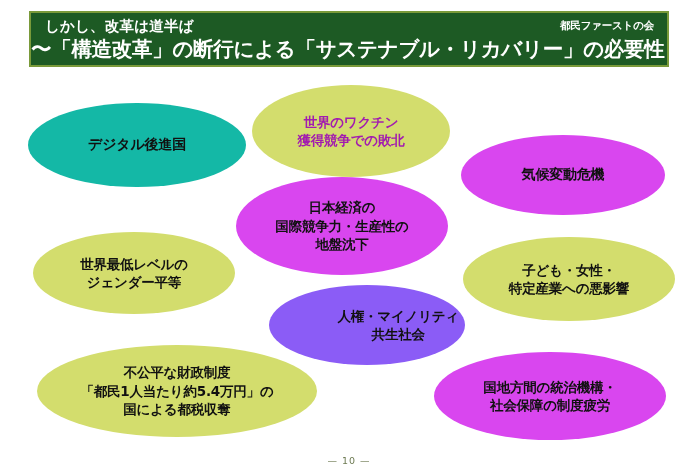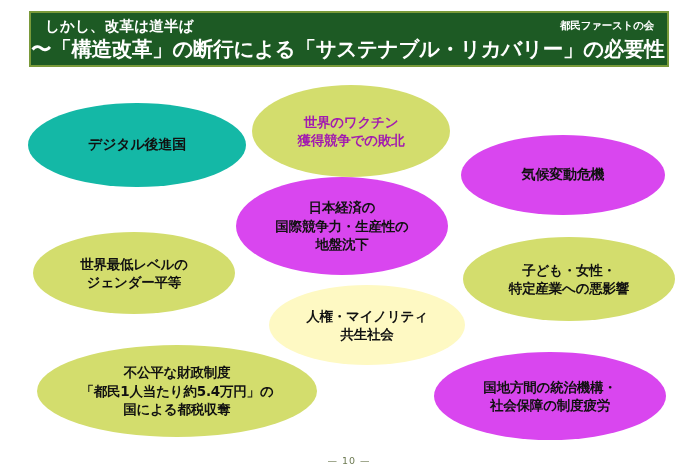--- a/index.html
+++ b/index.html
@@ -123,21 +123,21 @@
 地盤沈下</div>
       </div>
       <div class="bubble" style="left: 33px; top: 232px; width: 202px; height: 82px; background: rgb(211, 221, 109);">
         <div class="bubble-text" style="font-size: 13.5px; color: rgb(17, 17, 17);">世界最低レベルの
 ジェンダー平等</div>
       </div>
       <div class="bubble" style="left: 463px; top: 237px; width: 212px; height: 84px; background: rgb(211, 221, 109);">
         <div class="bubble-text" style="font-size: 13.5px; color: rgb(17, 17, 17);">子ども・女性・
 特定産業への悪影響</div>
       </div>
-      <div class="bubble" style="left: 269px; top: 285px; width: 196px; height: 80px; background: #fef9c3;">
+      <div class="bubble" style="left: 269px; top: 285px; width: 196px; height: 80px; background: #8b5cf6; justify-content: flex-end;">
         <div class="bubble-text" style="font-size: 13.5px; color: rgb(17, 17, 17);">人権・マイノリティ
 共生社会</div>
       </div>
       <div class="bubble" style="left: 37px; top: 345px; width: 280px; height: 92px; background: rgb(211, 221, 109);">
         <div class="bubble-text" style="font-size: 13.5px; color: rgb(17, 17, 17);">不公平な財政制度
 「都民1人当たり約5.4万円」の
 国による都税収奪</div>
       </div>
       <div class="bubble" style="left: 434px; top: 352px; width: 232px; height: 88px; background: #d946ef;">
         <div class="bubble-text" style="font-size: 13.5px; color: rgb(17, 17, 17);">国地方間の統治機構・

